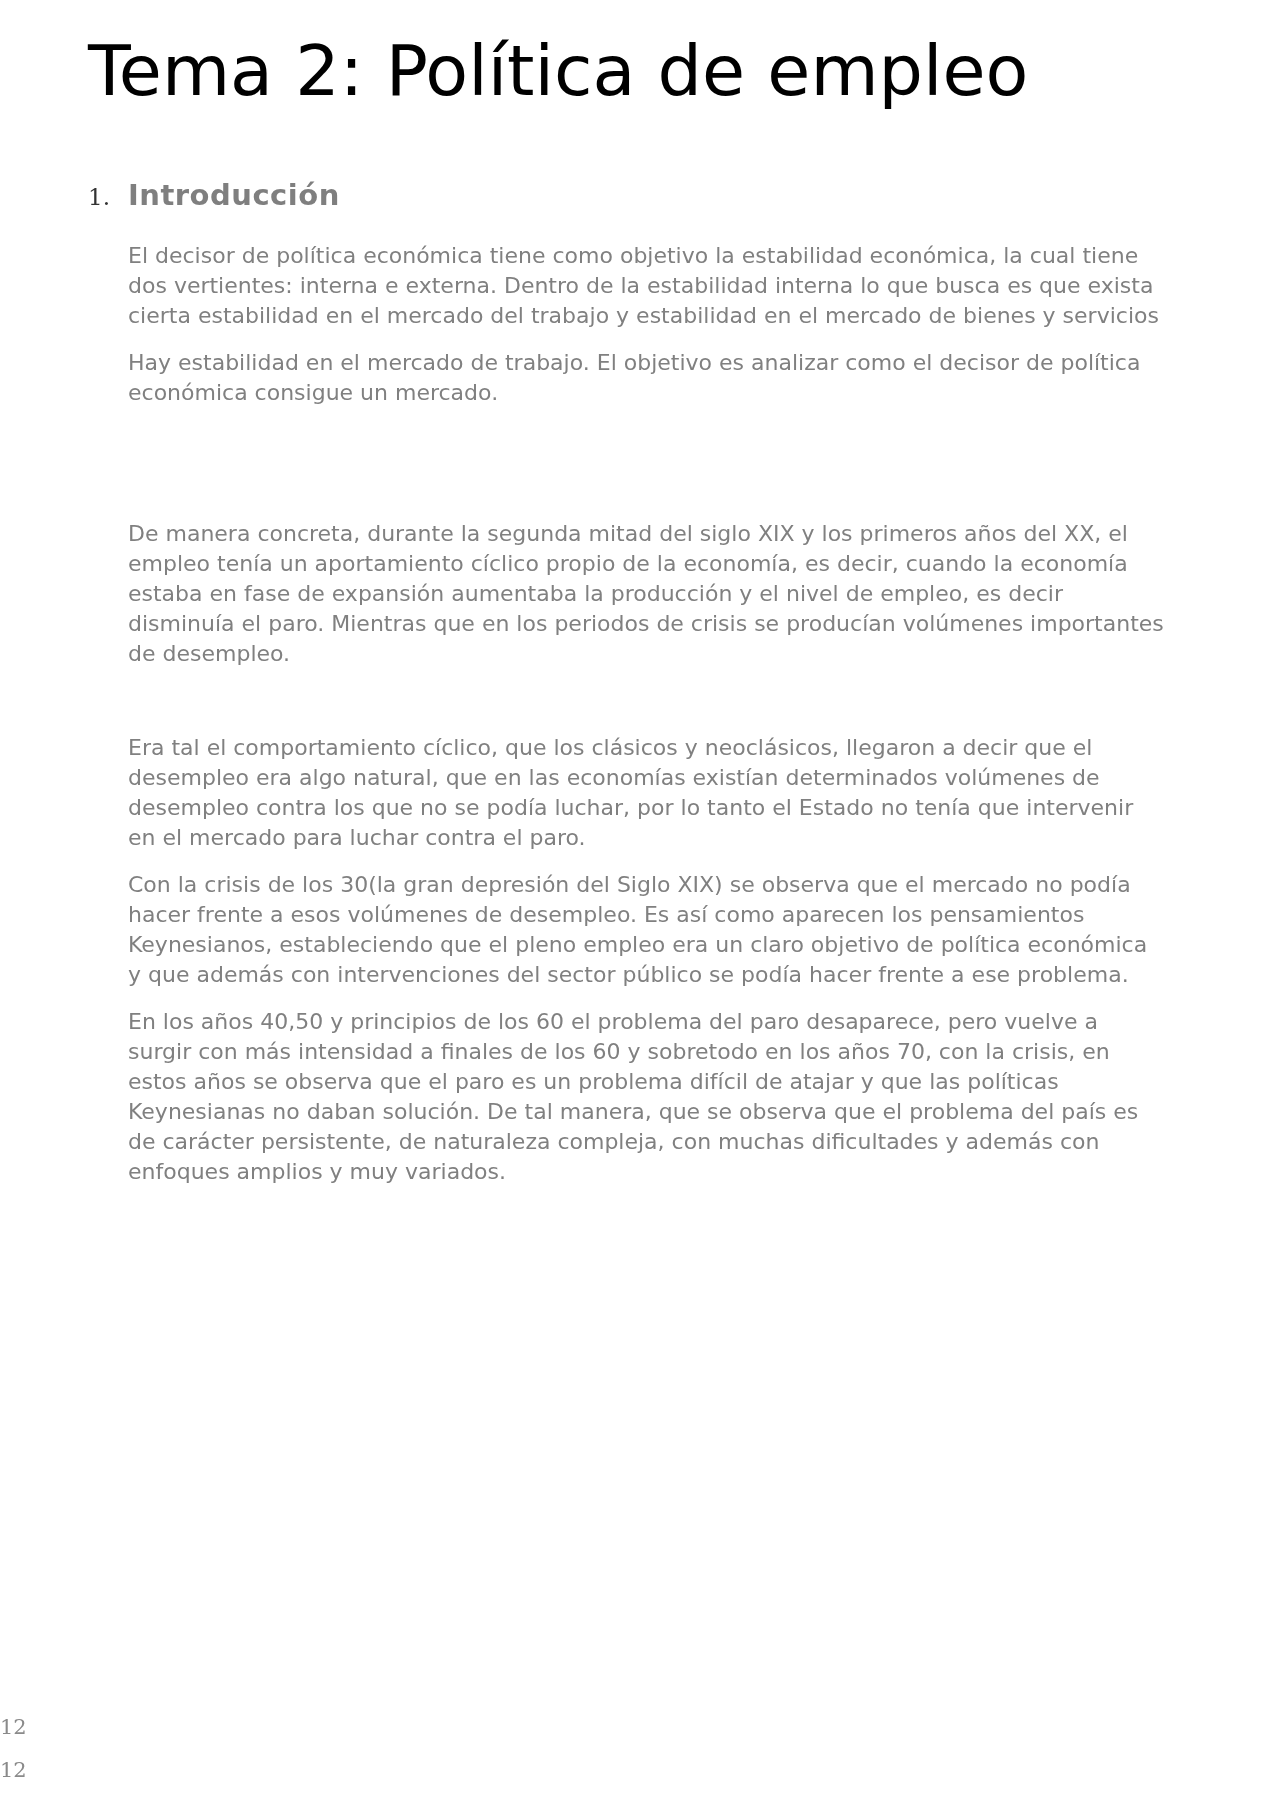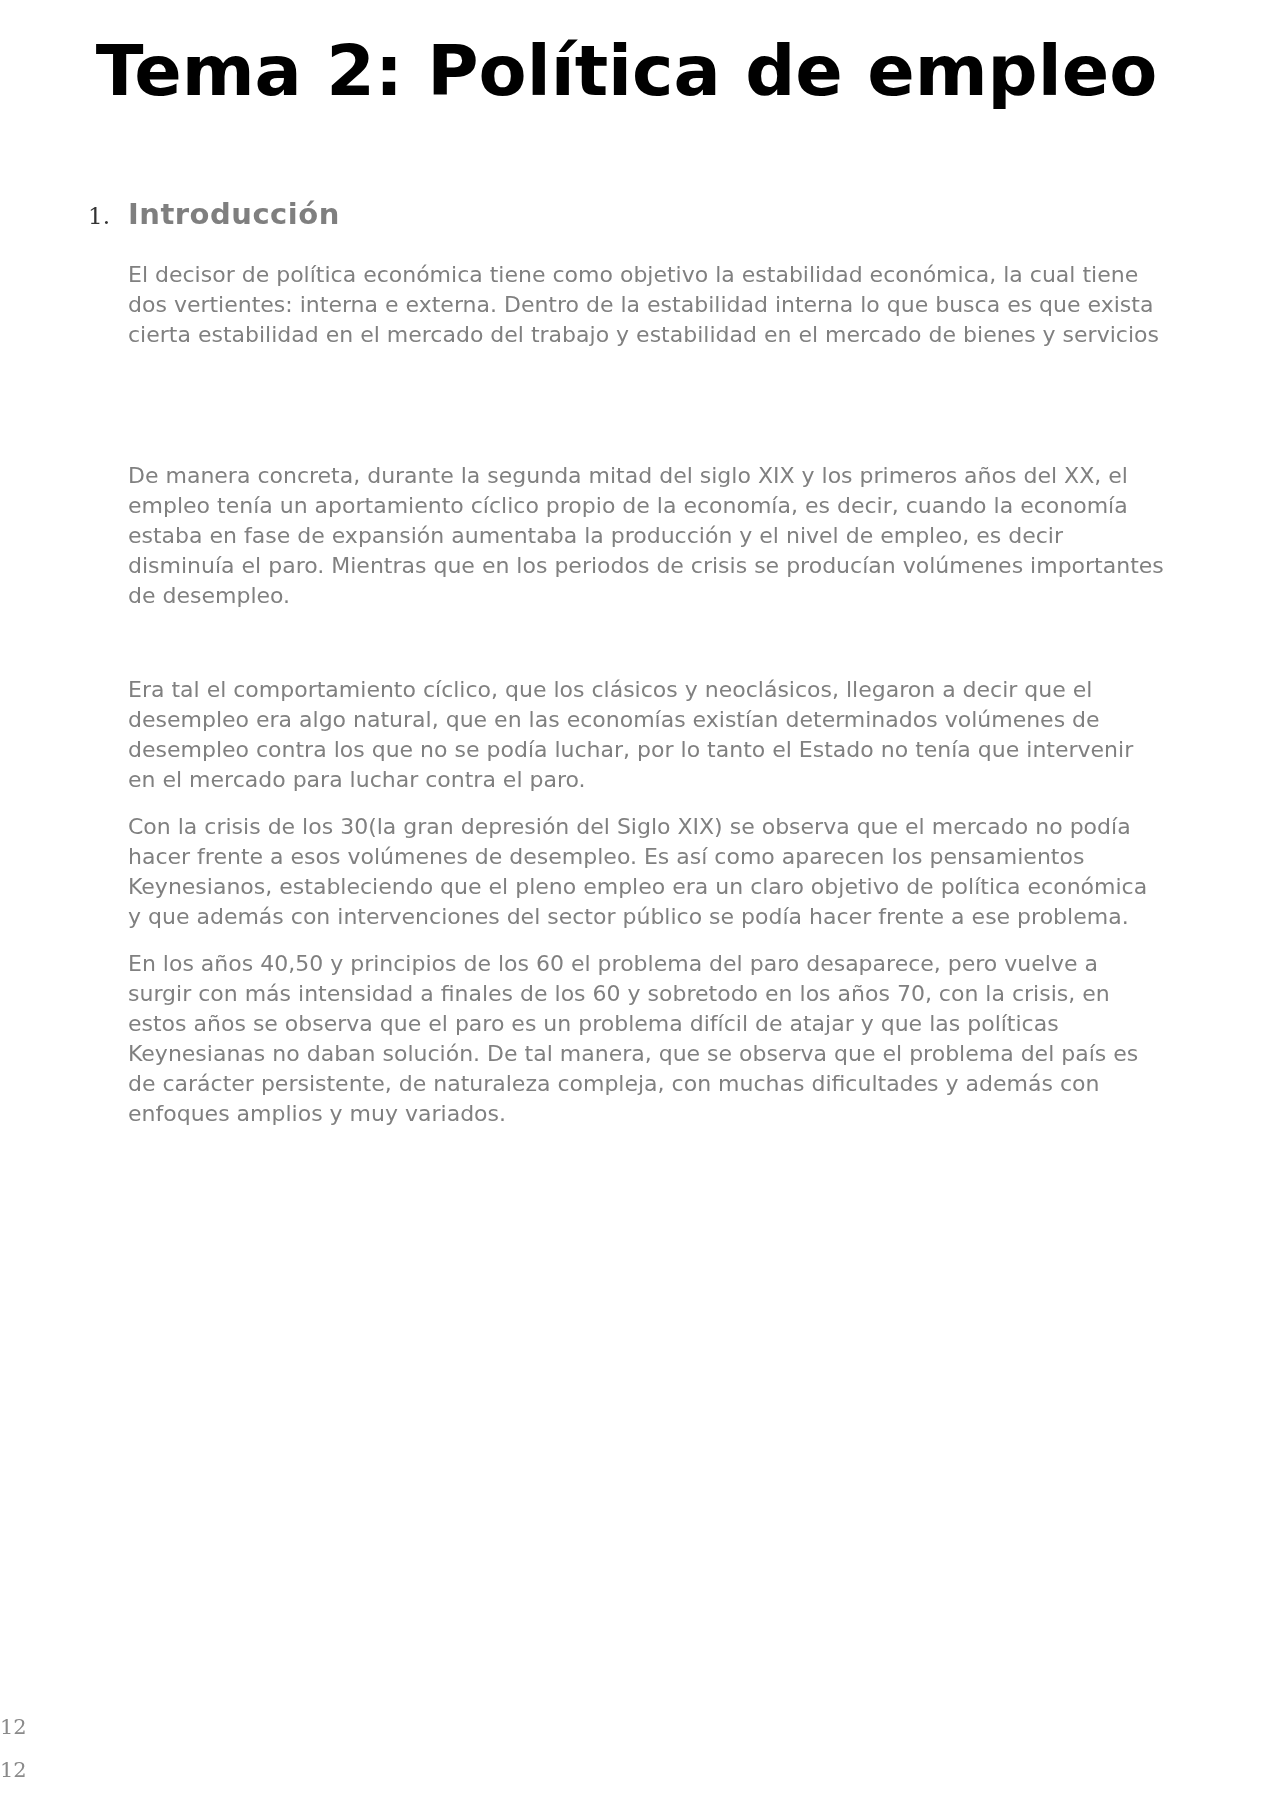--- a/index.html
+++ b/index.html
@@ -15,22 +15,21 @@
   }
   .page {
     box-sizing: border-box;
     width: 1280px;
     padding: 0 115px 0 88px;
   }
   .doc-title {
     margin: 25px 0 0 0;
     font-size: 70px;
     line-height: 92px;
-    font-weight: bold;
-    text-align: center;
+    font-weight: normal;
     color: #000000;
     letter-spacing: 0px;
   }
   .section-heading {
     display: flex;
     align-items: baseline;
     margin-top: 58px;
     line-height: 40px;
   }
   .section-number {
@@ -38,21 +37,20 @@
     font-size: 23px;
     color: #333333;
     width: 40px;
     flex: 0 0 40px;
   }
   .section-title {
     font-size: 29px;
     font-weight: bold;
     color: #7f7f7f;
     letter-spacing: 0.5px;
-    margin-top: 19px;
   }
   .body-text {
     margin-top: 24px;
   }
   .para {
     box-sizing: border-box;
     margin: 0 2px 17px 40px;
     width: 1037px;
     font-size: 22px;
     line-height: 30px;
@@ -86,20 +84,21 @@
 
   <h1 class="doc-title">Tema 2: Política de empleo</h1>
 
   <div class="section-heading">
     <span class="section-number">1.</span>
     <span class="section-title">Introducción</span>
   </div>
 
   <div class="body-text">
     <p class="para">El decisor de política económica tiene como objetivo la estabilidad económica, la cual tiene dos vertientes: interna e externa. Dentro de la estabilidad interna lo que busca es que exista cierta estabilidad en el mercado del trabajo y estabilidad en el mercado de bienes y servicios</p>
+    <p class="para">Hay estabilidad en el mercado de trabajo. El objetivo es analizar como el decisor de política económica consigue un mercado.</p>
     <p class="para"></p>
     <p class="para"></p>
     <p class="para">De manera concreta, durante la segunda mitad del siglo XIX y los primeros años del XX, el empleo tenía un aportamiento cíclico propio de la economía, es decir, cuando la economía estaba en fase de expansión aumentaba la producción y el nivel de empleo, es decir disminuía el paro. Mientras que en los periodos de crisis se producían volúmenes importantes de desempleo.</p>
     <p class="para"></p>
     <p class="para">Era tal el comportamiento cíclico, que los clásicos y neoclásicos, llegaron a decir que el desempleo era algo natural, que en las economías existían determinados volúmenes de desempleo contra los que no se podía luchar, por lo tanto el Estado no tenía que intervenir en el mercado para luchar contra el paro.</p>
     <p class="para">Con la crisis de los 30(la gran depresión del Siglo XIX) se observa que el mercado no podía hacer frente a esos volúmenes de desempleo. Es así como aparecen los pensamientos Keynesianos, estableciendo que el pleno empleo era un claro objetivo de política económica y que además con intervenciones del sector público se podía hacer frente a ese problema.</p>
     <p class="para">En los años 40,50 y principios de los 60 el problema del paro desaparece, pero vuelve a surgir con más intensidad a finales de los 60 y sobretodo en los años 70, con la crisis, en estos años se observa que el paro es un problema difícil de atajar y que las políticas Keynesianas no daban solución. De tal manera, que se observa que el problema del país es de carácter persistente, de naturaleza compleja, con muchas dificultades y además con enfoques amplios y muy variados.</p>
     <p class="para"></p>
   </div>
 

